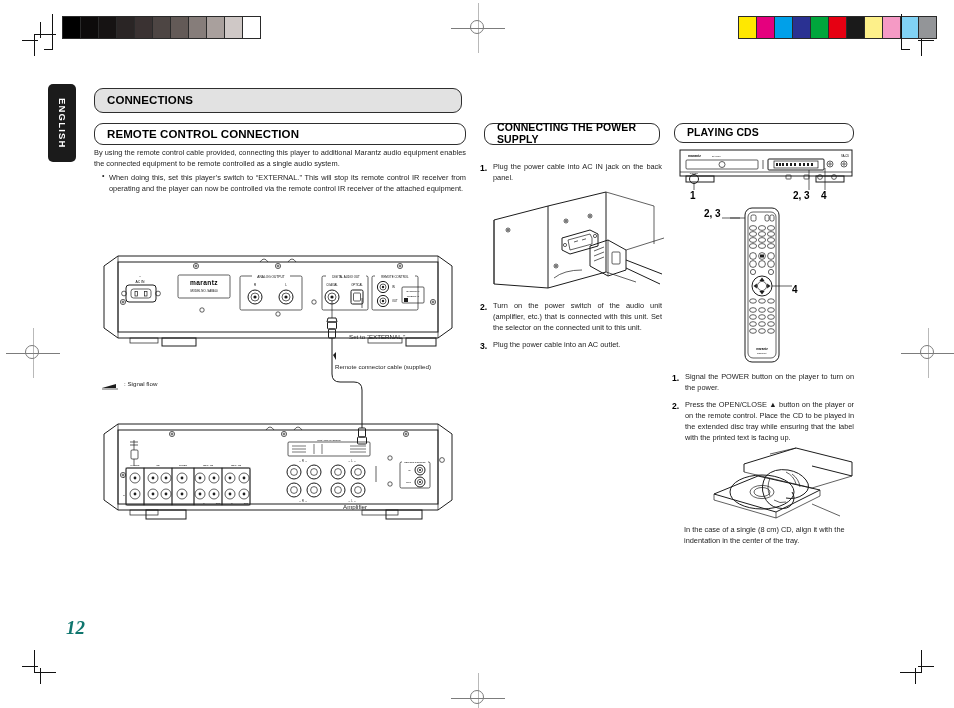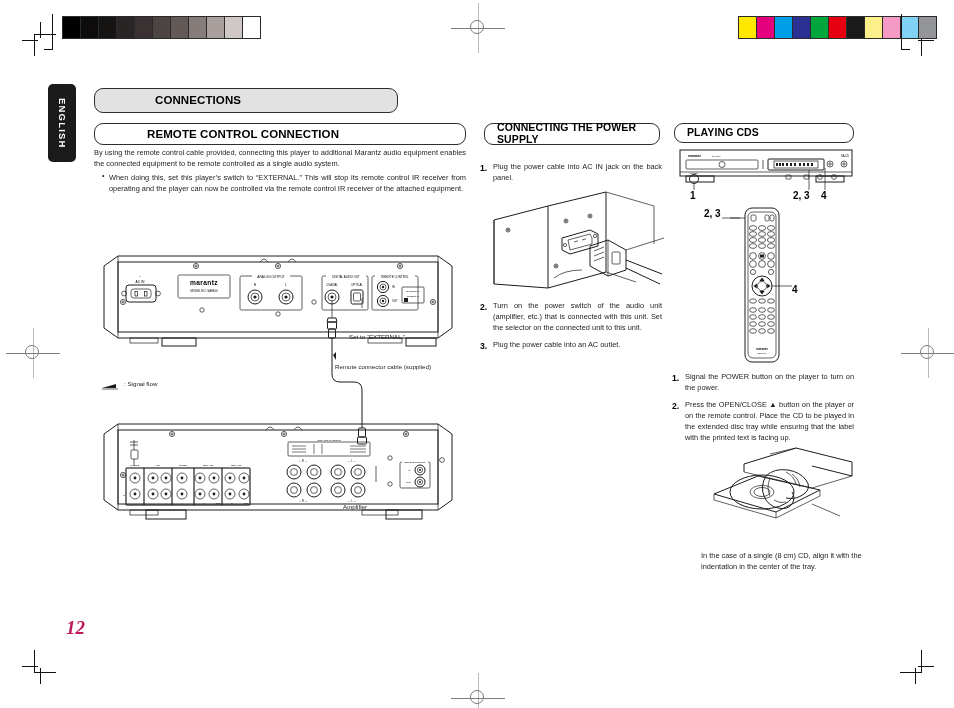--- a/index.html
+++ b/index.html
@@ -59,21 +59,21 @@
   .numlist{position:absolute;}
   .numrow{display:flex;margin-bottom:6px;}
   .numrow .n{font-weight:bold;font-size:8.6px;width:13px;flex:0 0 13px;line-height:1.45;}
   .numrow .t{font-size:7.4px;line-height:1.48;text-align:justify;color:#1c1c1c;}
 
   .caption{position:absolute;font-size:7.4px;line-height:1.5;color:#1c1c1c;}
   .fig-label{position:absolute;font-size:6.2px;color:#1c1c1c;white-space:nowrap;}
   .callout-num{position:absolute;font-size:10px;font-weight:bold;color:#000;}
 
   .pageno{position:absolute;left:66px;top:617px;font-family:"Liberation Serif",serif;
-     font-style:italic;font-weight:bold;font-size:19px;color:#be185d;}
+     font-style:italic;font-weight:bold;font-size:19px;color:#0f766e;}
 
   svg{display:block;overflow:visible;}
   .ln{fill:none;stroke:#1c1c1c;stroke-width:1;}
   .ln-t{fill:none;stroke:#1c1c1c;stroke-width:.7;}
   .fig{position:absolute;}
 </style>
 </head>
 <body>
 
 <div class="page">
@@ -149,25 +149,25 @@
 
   <div class="cropmark" style="left:52px;top:14px;width:1px;height:36px;"></div>
   <div class="cropmark" style="left:44px;top:49px;width:9px;height:1px;"></div>
   <div class="cropmark" style="left:901px;top:14px;width:1px;height:36px;"></div>
   <div class="cropmark" style="left:901px;top:49px;width:9px;height:1px;"></div>
 
   <div class="lang-tab">
     <span>ENGLISH</span>
   </div>
 
-  <div class="pill grey mid" style="left:94px;top:88px;width:304px;height:25px;padding-left:48px;">
+  <div class="pill grey mid" style="left:94px;top:88px;width:368px;height:25px;">
     <div class="pill-txt">CONNECTIONS</div>
   </div>
 
-  <div class="pill mid" style="left:94px;top:123px;width:372px;height:22px;padding-left:40px;">
+  <div class="pill mid" style="left:94px;top:123px;width:372px;height:22px;">
     <div class="pill-txt">REMOTE CONTROL CONNECTION</div>
   </div>
 
   <div class="body-txt" style="left:94px;top:147px;width:372px;">By using the remote control cable provided, connecting this player to additional Marantz audio equipment enables the connected equipment to be remote controlled as a single audio system.</div>
 
   <div class="bul" style="left:102px;top:171px;width:364px;">
     <span class="dot">•</span>
     <span class="cont">When doing this, set this player’s switch to “EXTERNAL.” This will stop its remote control IR receiver from operating and the player can now be controlled via the remote control IR receiver of the attached equipment.</span>
   </div>
 
@@ -655,15 +655,15 @@
       <path class="ln" d="M66 34 Q60 44 64 54 Q68 64 78 66 Q88 68 92 62 Q96 56 92 50" fill="#fff"></path>
       <path class="ln-t" d="M86 30 Q94 34 96 42 M92 32 Q99 37 100 45"></path>
       <path class="ln-t" d="M74 58 Q80 62 86 60"></path>
       <path class="ln-t" d="M70 36 Q66 46 70 54"></path>
 
       <path class="ln-t" d="M70 12 L96 6"></path>
       <path class="ln-t" d="M112 62 L140 74"></path>
     </svg>
   </div>
 
-  <div class="caption" style="left:684px;top:550px;width:174px;margin-left:17px;">In the case of a single (8 cm) CD, align it with the indentation in the center of the tray.</div>
+  <div class="caption" style="left:684px;top:524px;width:174px;">In the case of a single (8 cm) CD, align it with the indentation in the center of the tray.</div>
 
 </div>
 
 </body></html>

